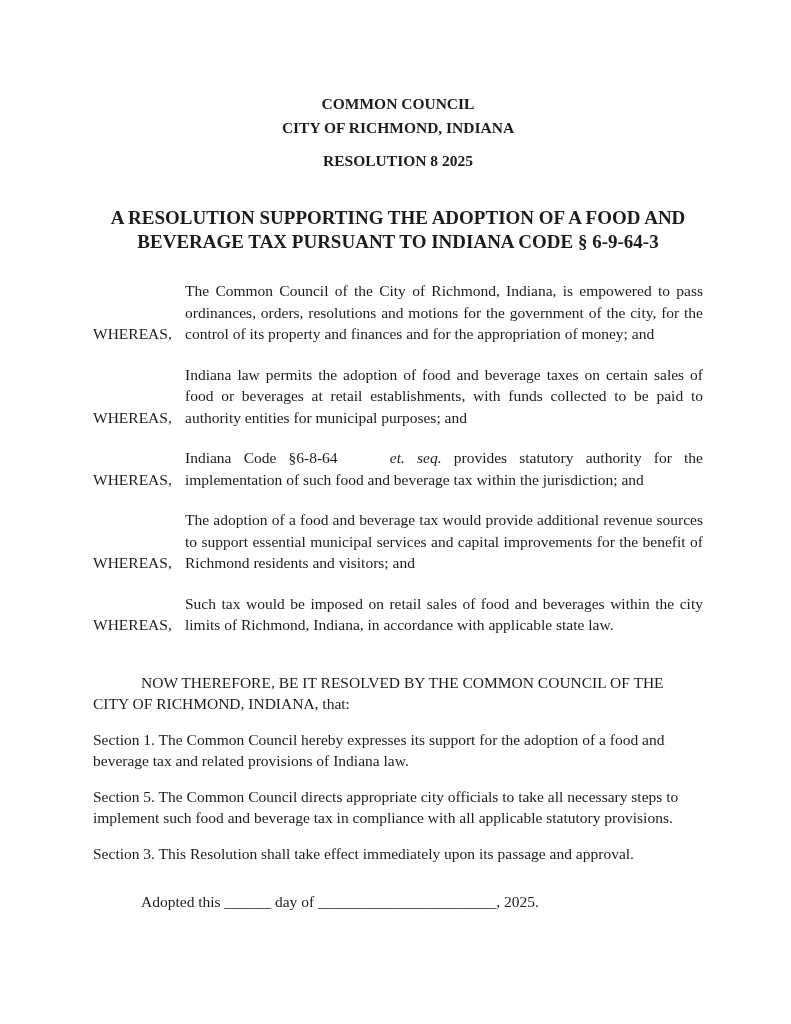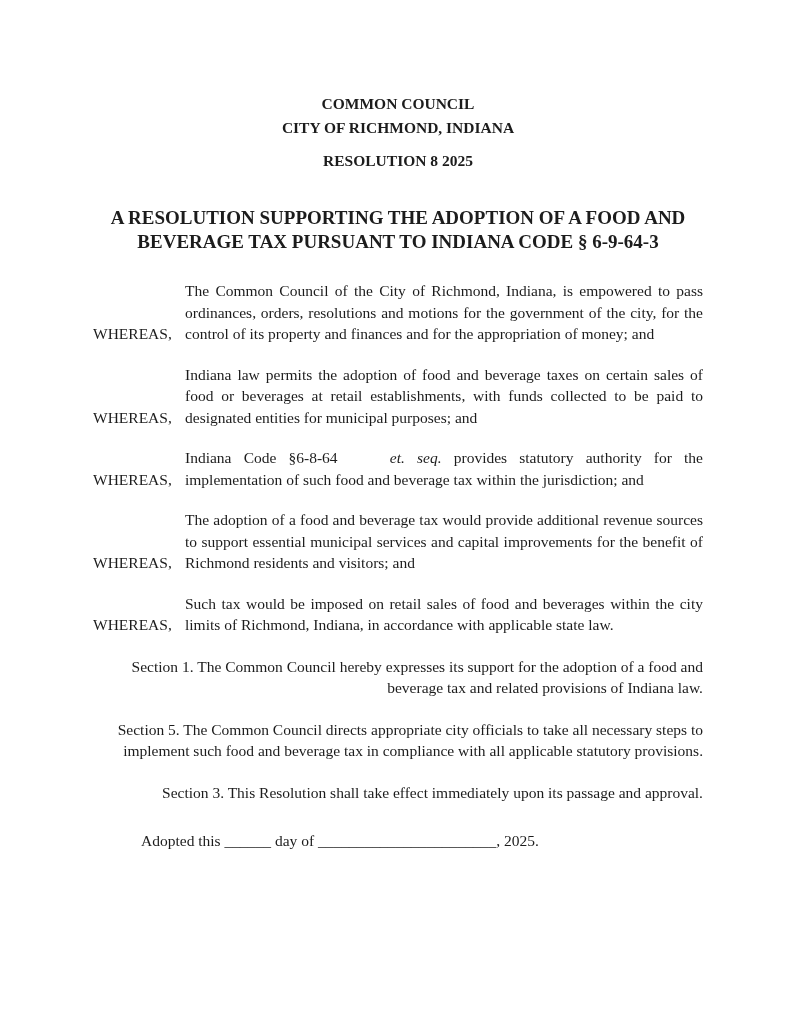--- a/index.html
+++ b/index.html
@@ -57,22 +57,21 @@
   }
   .whereas-body .ital {
     font-style: italic;
     margin-left: 40px;
   }
   .resolved-clause {
     margin: 36px 0 0 0;
     text-indent: 48px;
   }
   .section-para {
-    margin: 20px 0 0 0;
-    text-align: right;
+    margin: 14px 0 0 0;
   }
   .adoption-line {
     margin: 27px 0 16px 0;
     text-indent: 48px;
     white-space: pre-wrap;
   }
 </style>
 </head>
 <body>
 
@@ -88,40 +87,41 @@
 
   <section class="whereas-list">
 
     <div class="whereas-item">
       <span class="whereas-label">WHEREAS,</span>
       <p class="whereas-body">The Common Council of the City of Richmond, Indiana, is empowered to pass ordinances, orders, resolutions and motions for the government of the city, for the control of its property and finances and for the appropriation of money; and</p>
     </div>
 
     <div class="whereas-item">
       <span class="whereas-label">WHEREAS,</span>
-      <p class="whereas-body">Indiana law permits the adoption of food and beverage taxes on certain sales of food or beverages at retail establishments, with funds collected to be paid to designated entities for municipal purposes; and</p>
+      <p class="whereas-body">Indiana law permits the adoption of food and beverage taxes on certain sales of food or beverages at retail establishments, with funds collected to be paid to authority entities for municipal purposes; and</p>
     </div>
 
     <div class="whereas-item">
       <span class="whereas-label">WHEREAS,</span>
       <p class="whereas-body"><span>Indiana Code §6-8-64 </span><span class="ital">et. seq.</span><span> provides statutory authority for the implementation of such food and beverage tax within the jurisdiction; and</span></p>
     </div>
 
     <div class="whereas-item">
       <span class="whereas-label">WHEREAS,</span>
       <p class="whereas-body">The adoption of a food and beverage tax would provide additional revenue sources to support essential municipal services and capital improvements for the benefit of Richmond residents and visitors; and</p>
     </div>
 
     <div class="whereas-item">
       <span class="whereas-label">WHEREAS,</span>
       <p class="whereas-body">Such tax would be imposed on retail sales of food and beverages within the city limits of Richmond, Indiana, in accordance with applicable state law.</p>
     </div>
 
   </section>
 
+  <p class="resolved-clause">NOW THEREFORE, BE IT RESOLVED BY THE COMMON COUNCIL OF THE CITY OF RICHMOND, INDIANA, that:</p>
 
   <p class="section-para">Section 1. The Common Council hereby expresses its support for the adoption of a food and beverage tax and related provisions of Indiana law.</p>
   <p class="section-para">Section 5. The Common Council directs appropriate city officials to take all necessary steps to implement such food and beverage tax in compliance with all applicable statutory provisions.</p>
   <p class="section-para">Section 3. This Resolution shall take effect immediately upon its passage and approval.</p>
 
   <p class="adoption-line"><span>Adopted this </span><span>______</span><span> day of </span><span>_______________________</span><span>, 2025.</span></p>
 
 </div>
 
 </body></html>

